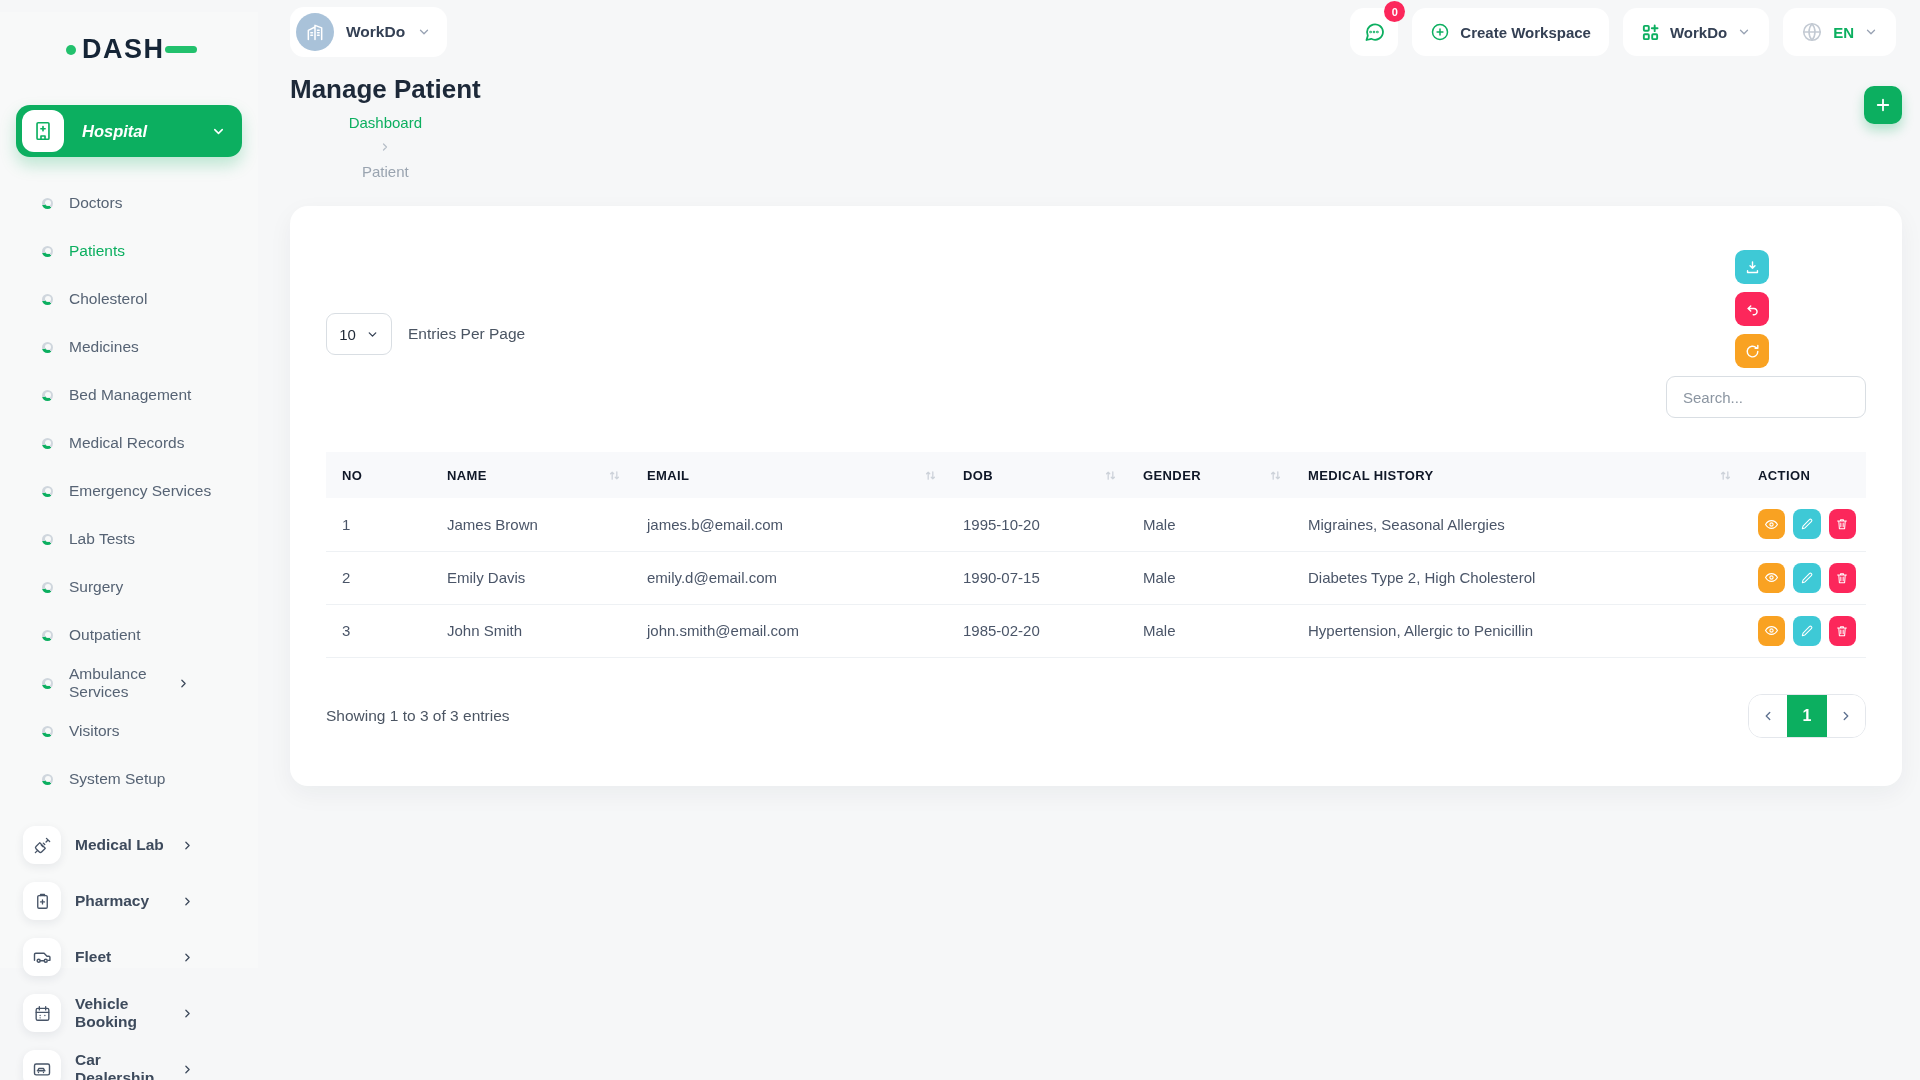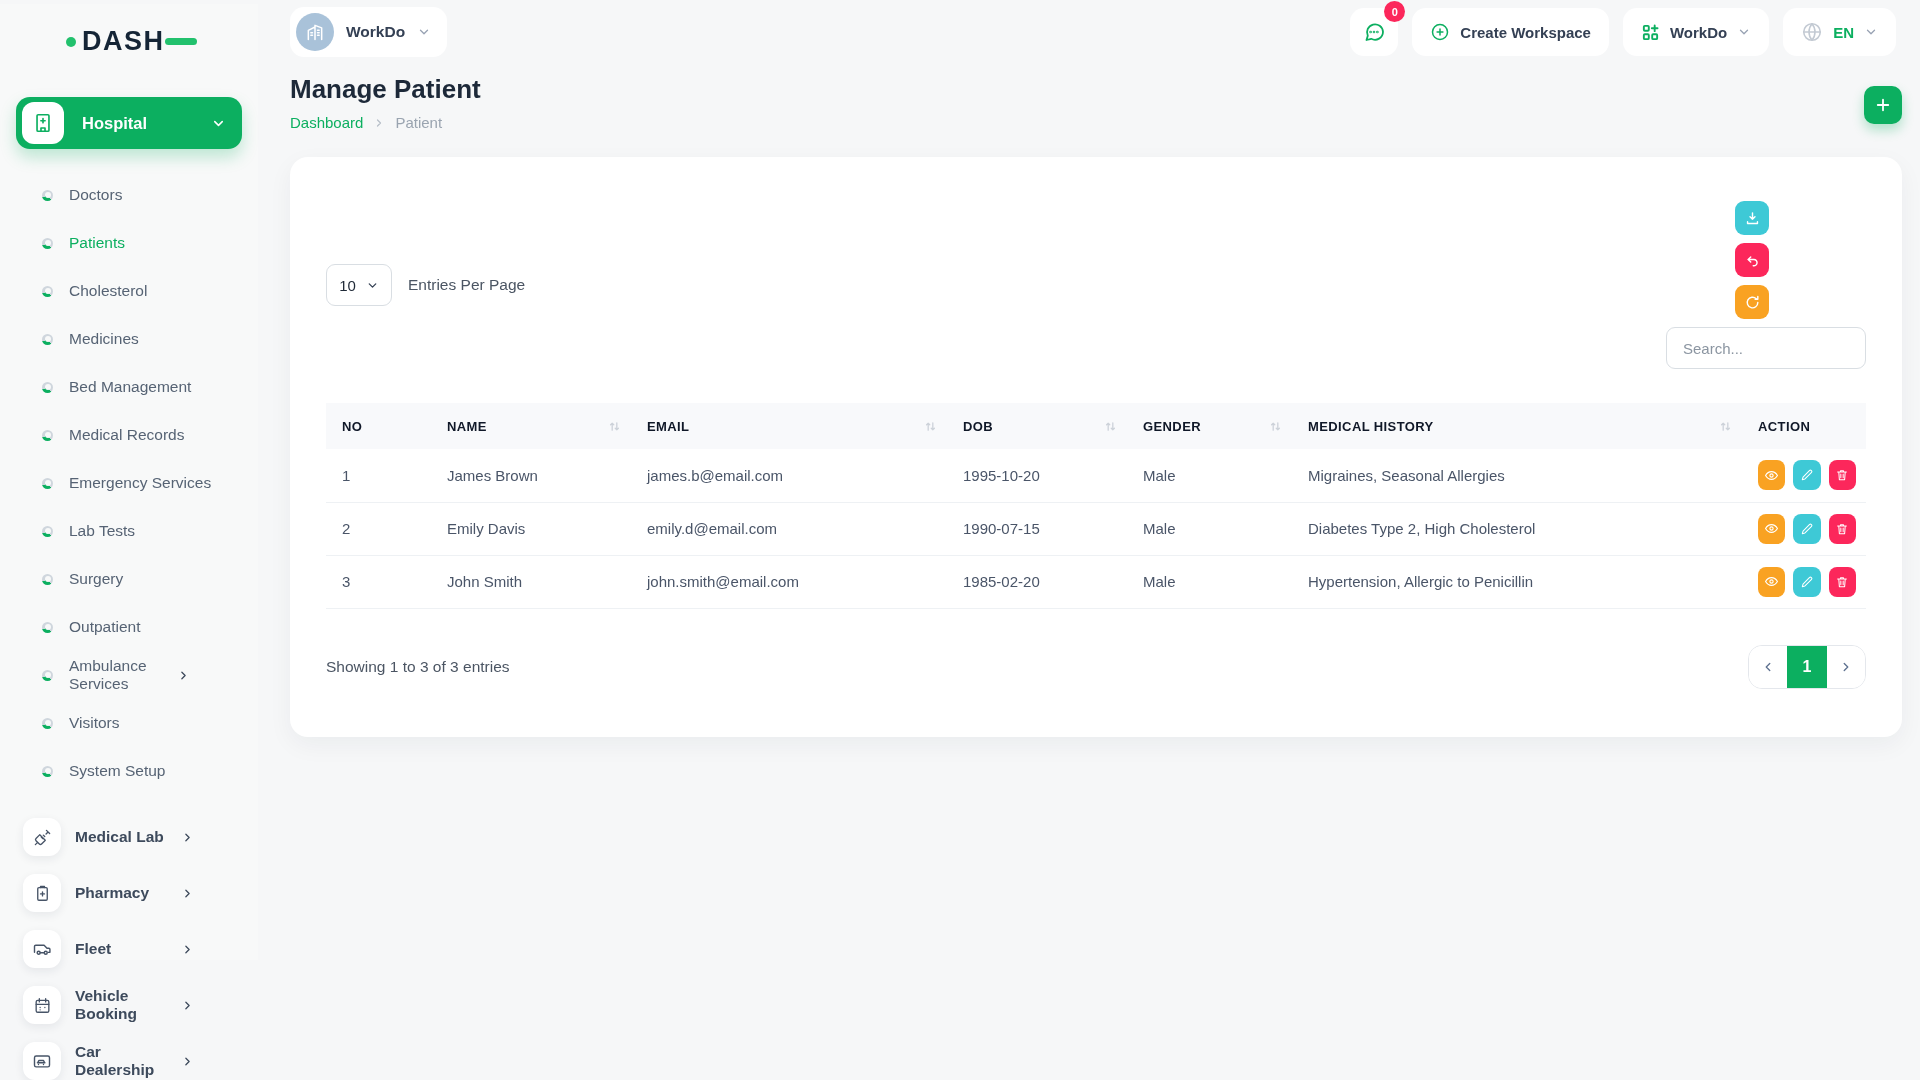--- a/index.html
+++ b/index.html
@@ -5,36 +5,36 @@
   * { margin:0; padding:0; box-sizing:border-box; }
   html,body { width:1920px; height:1080px; overflow:hidden; }
   body {
     font-family:"Liberation Sans", sans-serif;
     background:#f6f7f8;
     color:#3d4a5c;
   }
   svg { display:block; }
 
   
-  .sidebar { position:fixed; left:0; top:4px; width:258px; height:956px; background:#f8f9f9; z-index:5; }
+  .sidebar { position:fixed; left:0; top:12px; width:258px; height:956px; background:#f8f9f9; z-index:5; }
   .logo { display:flex; align-items:center; gap:6px; padding:22px 0 0 66px; }
   .logo-dot { width:10px; height:10px; border-radius:50%; background:#22c16d; }
   .logo-text { font-size:27px; font-weight:800; letter-spacing:1.5px; color:#152536; }
   .logo-dash { width:32px; height:7px; border-radius:4px; background:#22c16d; margin-left:-6px; }
 
   .module-active {
     margin:40px 16px 0 16px; height:52px; border-radius:14px;
     background:#0caf60; display:flex; align-items:center; cursor:pointer;
     box-shadow:0 8px 16px rgba(12,175,96,.25);
   }
   .module-active .icon-box {
     width:42px; height:42px; border-radius:12px; background:#fff;
     display:flex; align-items:center; justify-content:center; margin-left:6px;
   }
-  .module-active .label { color:#fff; font-weight:700; font-size:16.5px; margin-left:18px; flex:1; }
+  .module-active .label { color:#fff; font-weight:700; font-size:16.5px; margin-left:18px; flex:1;font-style:italic; }
   .module-active .chev { margin-right:16px; }
 
   .subnav { margin-top:22px; }
   .subitem { display:flex; align-items:center; height:48px; padding-left:42px; cursor:pointer; }
   .bullet { position:relative; width:11px; height:11px; border-radius:50%;
     background:conic-gradient(from 140deg, #0caf60 0 110deg, #cfd6dd 110deg 360deg); }
   .bullet::after { content:""; position:absolute; left:2.5px; top:2.5px; width:6px; height:6px; border-radius:50%; background:#f8f9f9; }
   .subitem .label { margin-left:16px; font-size:15.5px; color:#566374; flex:1; }
   .subitem.active .label { color:#0caf60; }
   .subitem .chev { margin-right:68px; }
@@ -59,21 +59,21 @@
   .badge { position:absolute; top:-7px; right:-7px; min-width:21px; height:21px; border-radius:50%; background:#fc275b;
     color:#fff; font-size:11px; font-weight:700; display:flex; align-items:center; justify-content:center; }
   .pill-btn { display:flex; align-items:center; gap:10px; background:#fff; border-radius:14px; height:48px; padding:0 18px; cursor:pointer;
     font-size:15px; font-weight:600; color:#344054; }
   .pill-btn .lang { color:#0caf60; font-weight:700; }
 
   
   .main { position:absolute; left:258px; top:52px; right:0; }
   .page-head { display:flex; align-items:flex-start; padding:22px 18px 0 32px; }
   .page-title { font-size:26px; font-weight:700; color:#1d2939; }
-  .breadcrumb { display:flex; align-items:center; gap:10px; margin-top:9px; font-size:15px; }
+  .breadcrumb { display:flex; align-items:center; gap:10px; margin-top:9px; font-size:15px;flex-direction:column; }
   .crumb-link { color:#0caf60; cursor:pointer; }
   .crumb-current { color:#9aa4b0; }
   .add-btn { margin-left:auto; width:38px; height:38px; border-radius:10px; background:#0caf60; border:none; cursor:pointer;
     display:flex; align-items:center; justify-content:center; box-shadow:0 6px 12px rgba(12,175,96,.3); margin-top:12px; }
 
   .card { margin:26px 18px 0 32px; background:#fff; border-radius:18px; box-shadow:0 8px 24px rgba(20,30,50,.05);
     padding:44px 36px 48px 36px; width:1612px; }
   .toolbar { display:flex; align-items:center; }
   .entries-select { display:flex; align-items:center; justify-content:center; gap:10px; width:66px; height:42px;
     border:1px solid #d9dee3; border-radius:9px; background:#fff; cursor:pointer; font-size:15px; color:#1f2937; }

